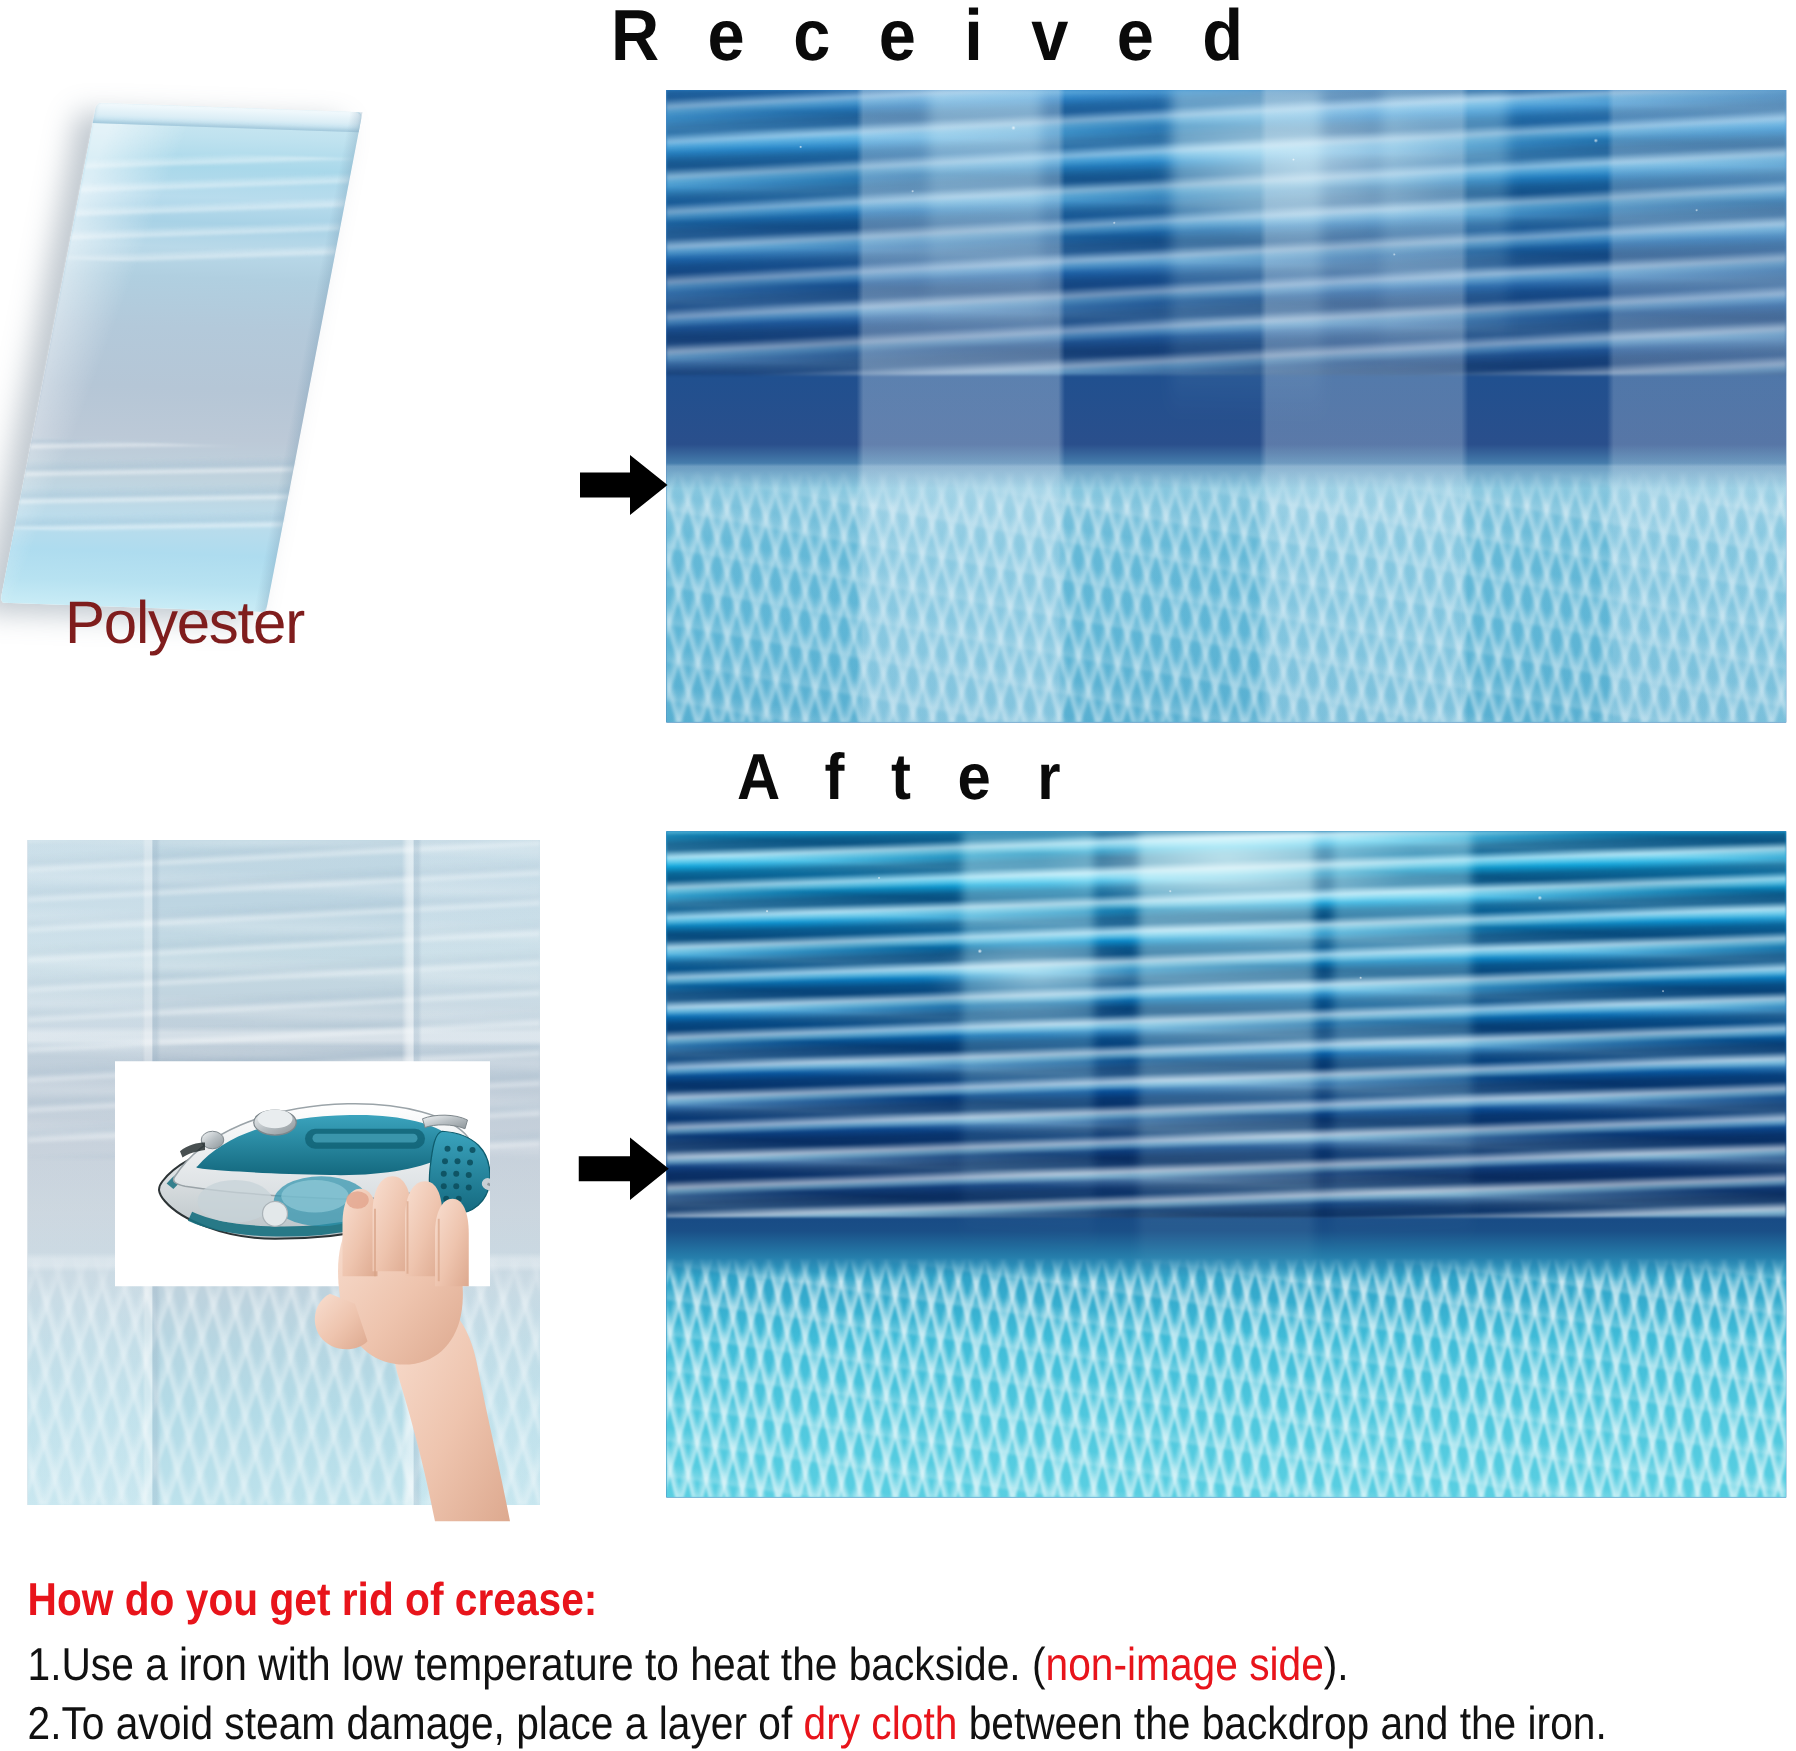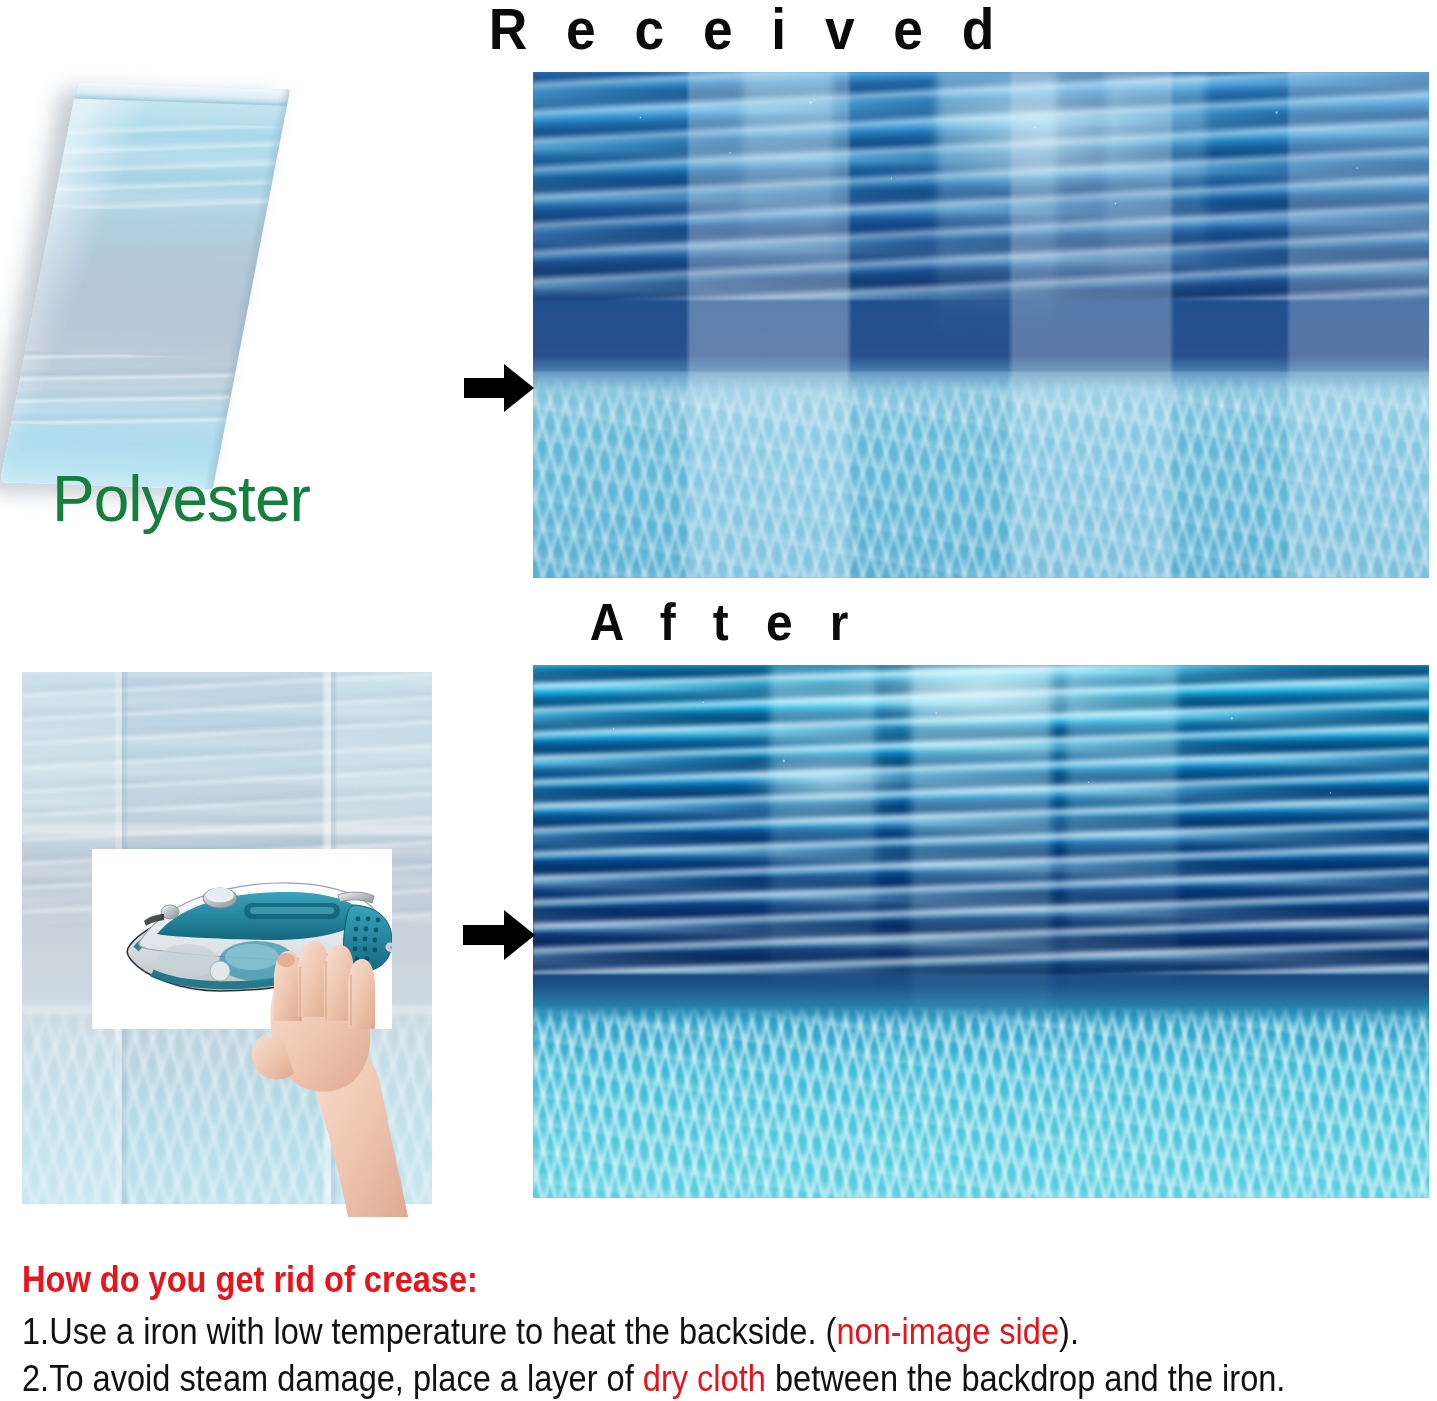--- a/index.html
+++ b/index.html
@@ -24,22 +24,22 @@
     text-align:center;
     font-weight:bold; font-size:52px; line-height:56px;
     letter-spacing:13px; color:#0a0a0a;
     transform:scaleX(0.92); transform-origin:center top;
     white-space:nowrap;
   }
 
   
   .polyester{
     position:absolute; left:52px; top:459px;
-    font-size:64px; line-height:80px; font-weight:normal;
-    color:#15803d; letter-spacing:-1px; z-index:7;
+    font-size:48px; line-height:80px; font-weight:normal;
+    color:#7f1d1d; letter-spacing:-1px; z-index:7;
     white-space:nowrap;
   }
 
   
   .arrow{position:absolute;z-index:6;}
   .arrow svg{display:block;}
 
   
   .panel{position:absolute;overflow:hidden;}
 

